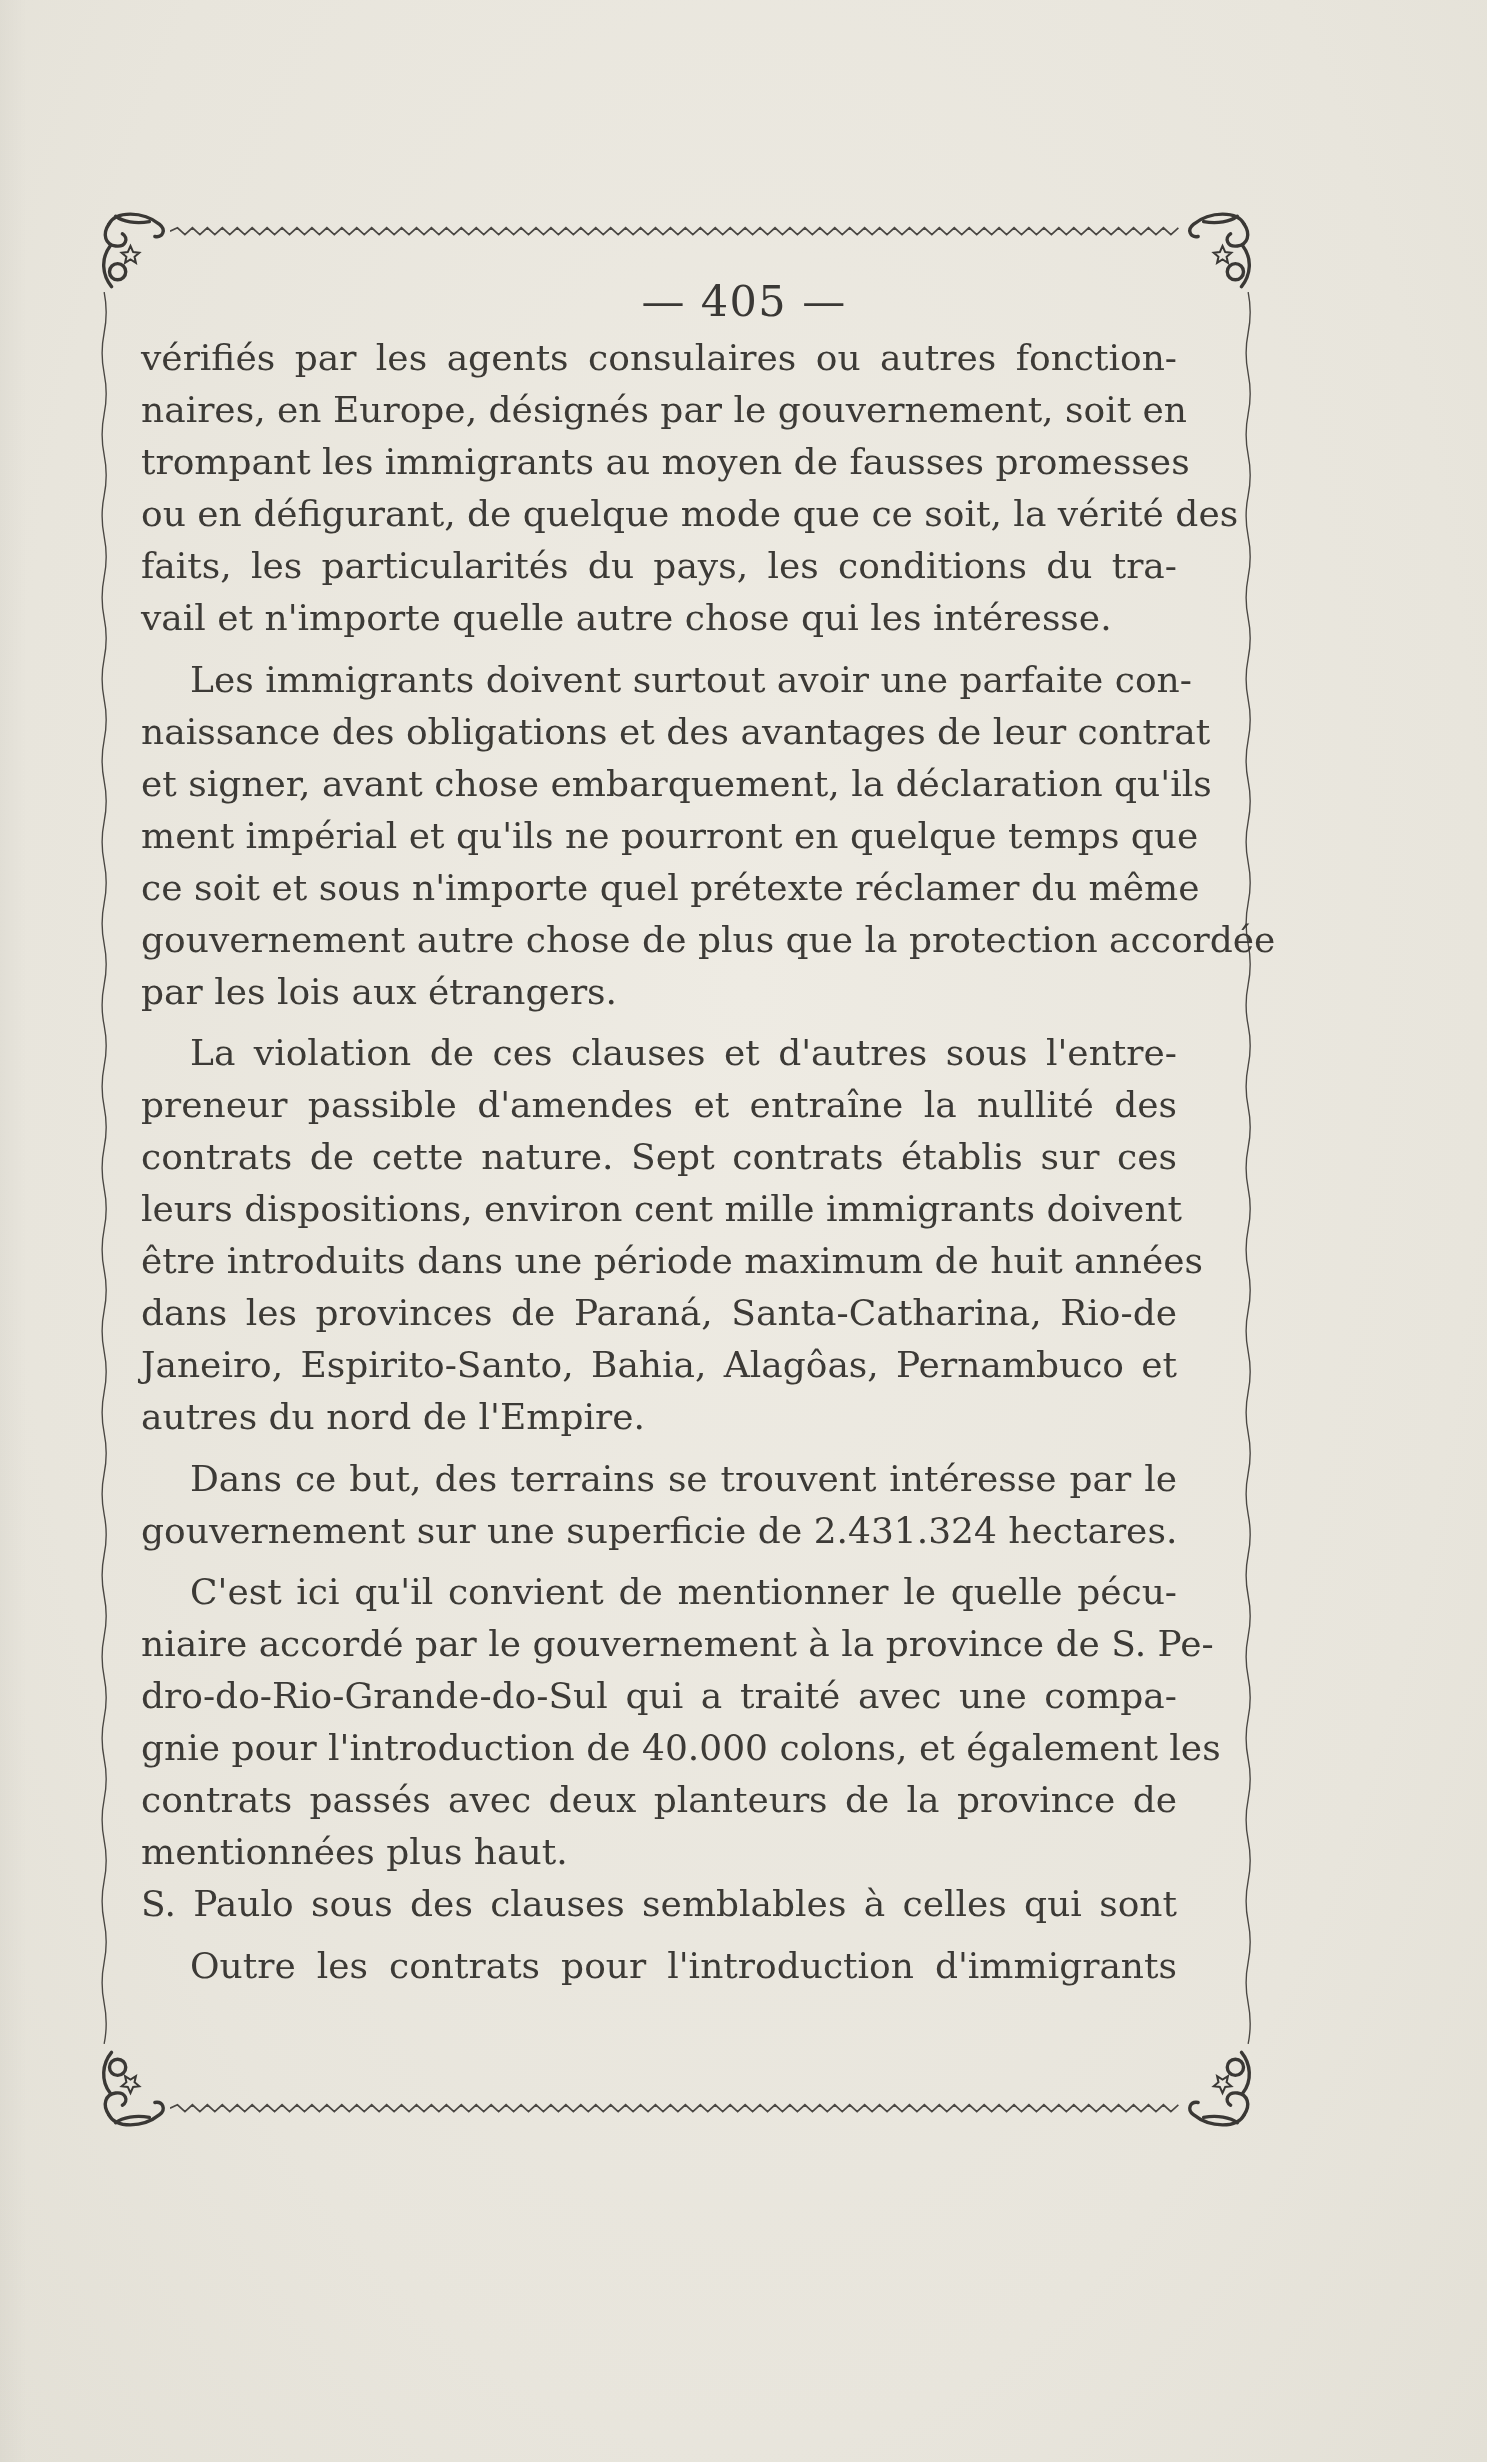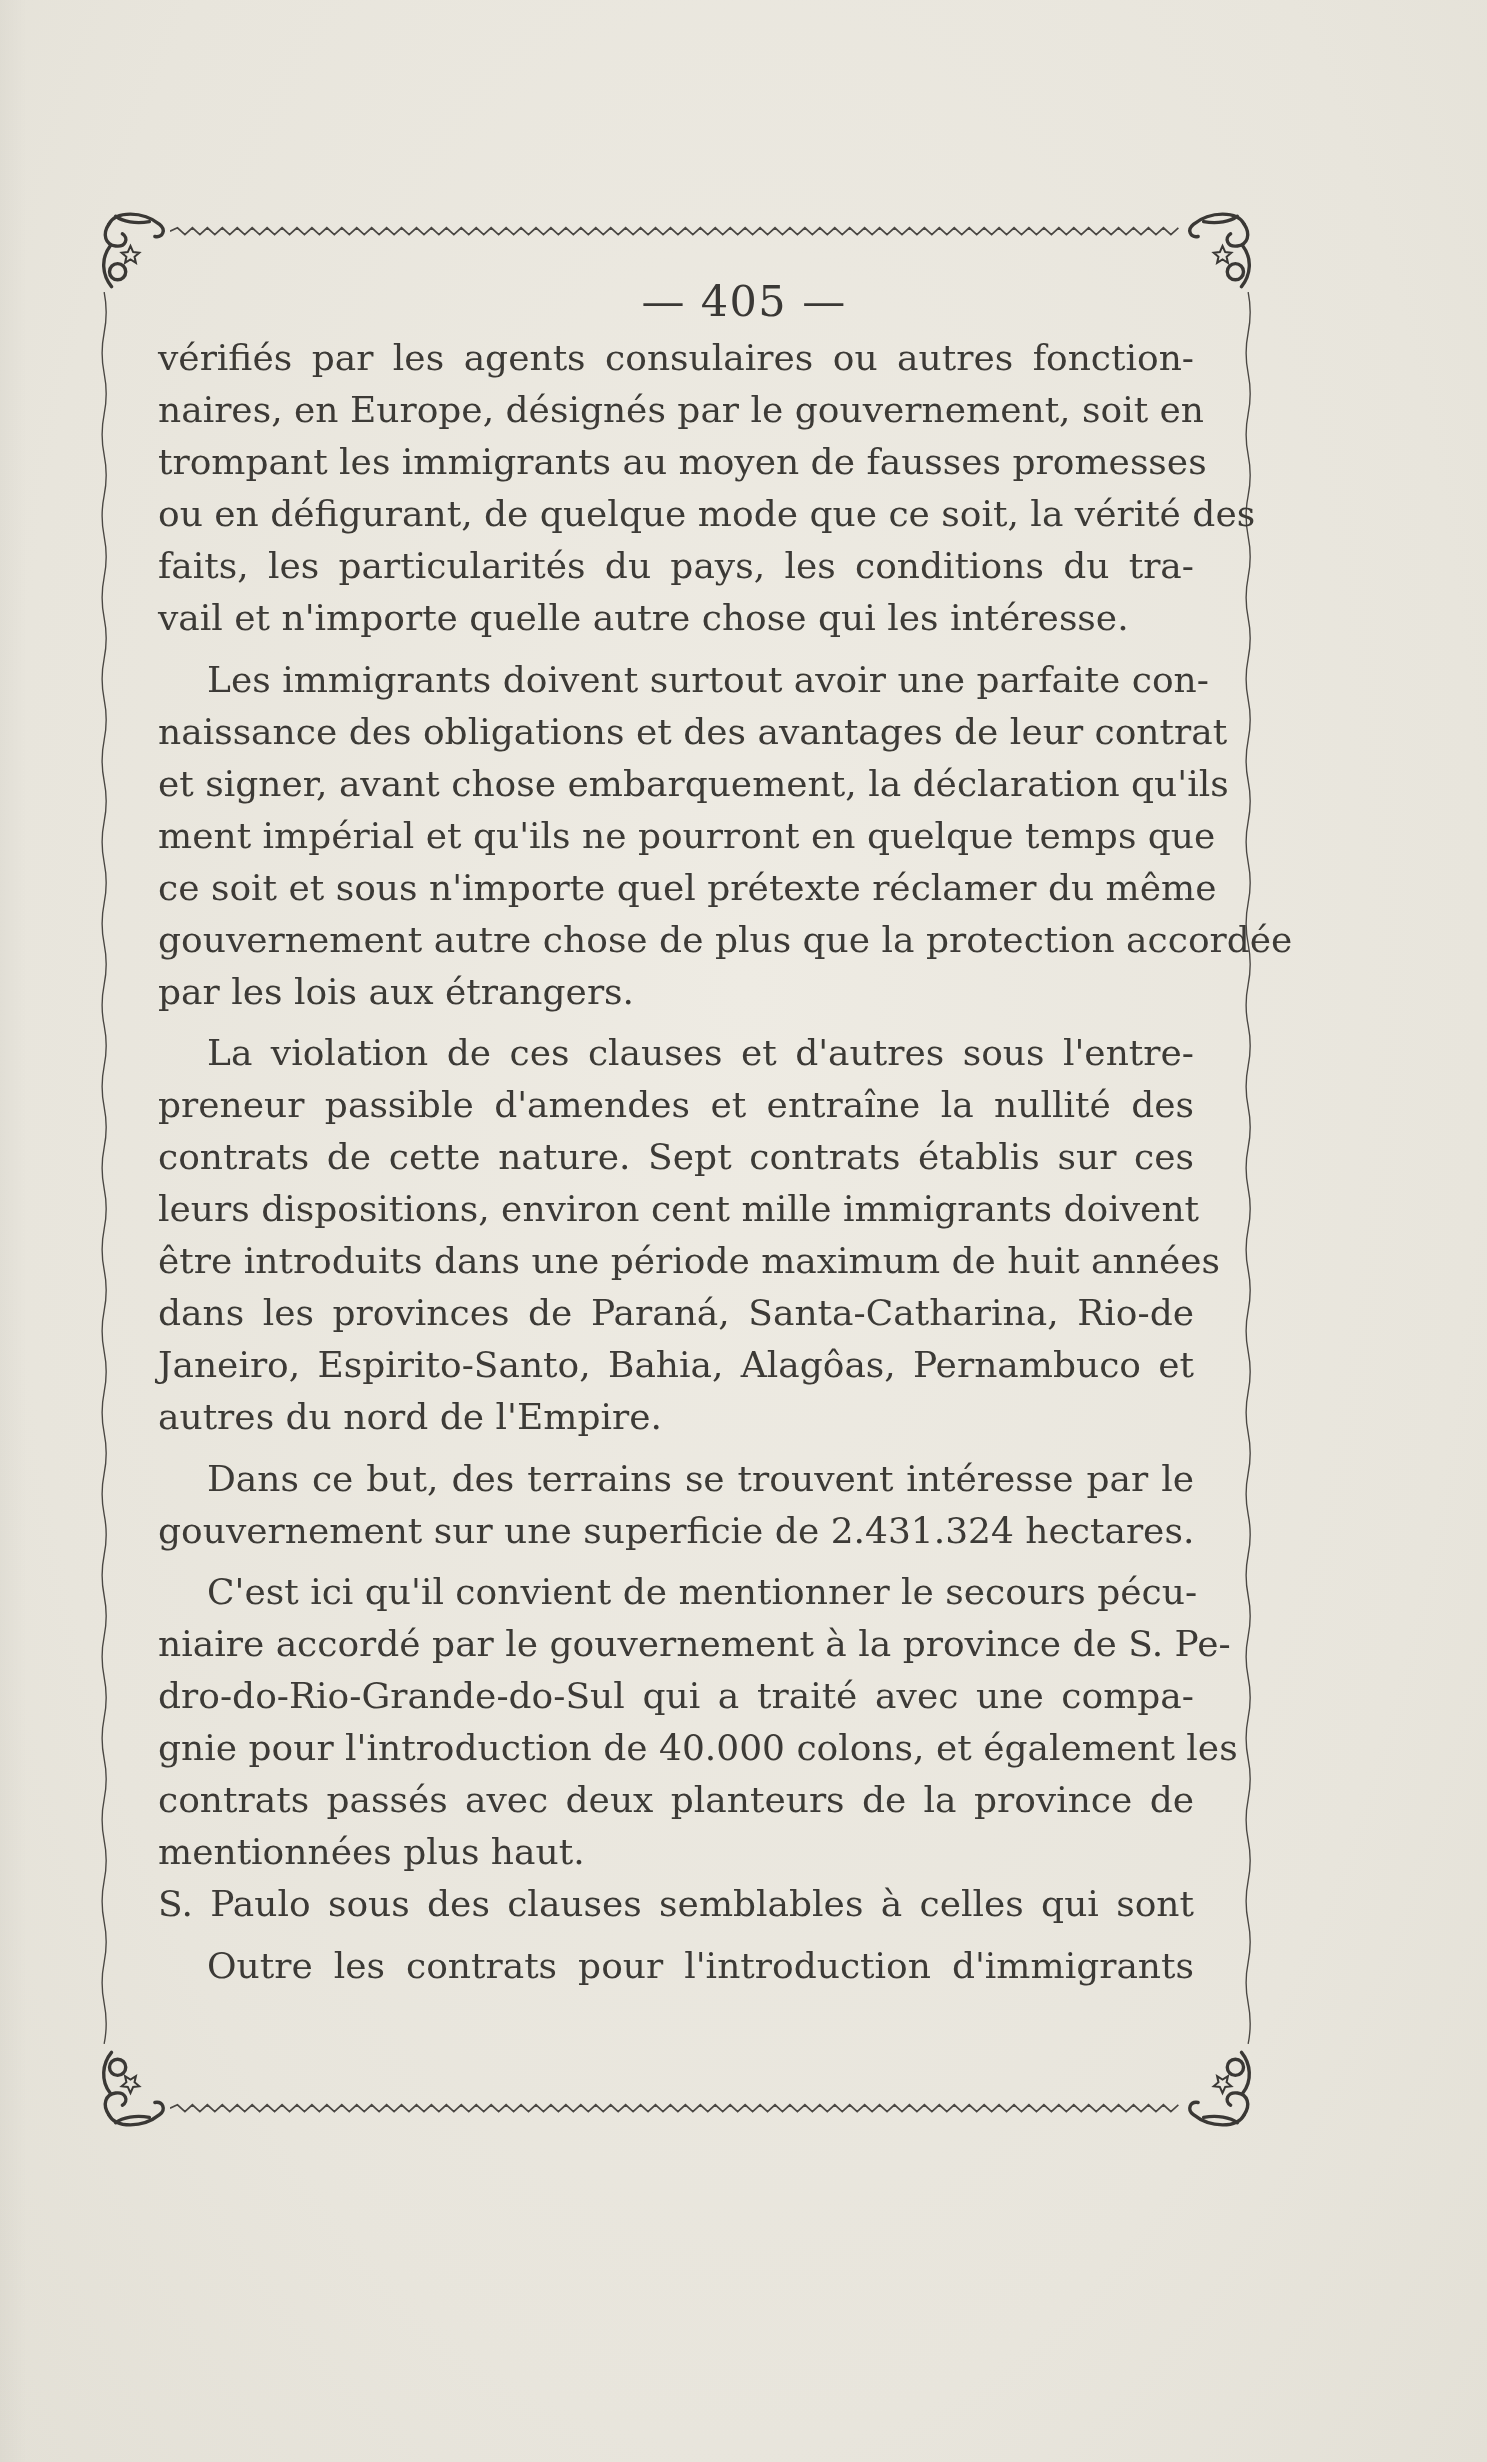--- a/index.html
+++ b/index.html
@@ -60,21 +60,21 @@
       left: 0;
       right: 0;
       top: 276px;
       text-align: center;
       font-size: 43px;
       letter-spacing: 1.4px;
       color: #3a3835;
     }
     .text-block {
       position: absolute;
-      left: 158px;
+      left: 141px;
       top: 332px;
       width: 1036px;
       font-size: 36px;
       line-height: 52px;
       text-align: justify;
       color: #3c3a36;
     }
     .text-block p {
       margin: 0 0 9.5px 0;
     }
@@ -181,21 +181,21 @@
     <span class="line">être introduits dans une période maximum de huit années</span>
     <span class="line">dans les provinces de Paraná, Santa-Catharina, Rio-de</span>
     <span class="line">Janeiro, Espirito-Santo, Bahia, Alagôas, Pernambuco et</span>
     <span class="line last">autres du nord de l'Empire.</span>
   </p>
   <p>
     <span class="line indent">Dans ce but, des terrains se trouvent intéresse par le</span>
     <span class="line">gouvernement sur une superficie de 2.431.324 hectares.</span>
   </p>
   <p>
-    <span class="line indent">C'est ici qu'il convient de mentionner le secours pécu-</span>
+    <span class="line indent">C'est ici qu'il convient de mentionner le quelle pécu-</span>
     <span class="line">niaire accordé par le gouvernement à la province de S. Pe-</span>
     <span class="line">dro-do-Rio-Grande-do-Sul qui a traité avec une compa-</span>
     <span class="line">gnie pour l'introduction de 40.000 colons, et également les</span>
     <span class="line">contrats passés avec deux planteurs de la province de</span>
     <span class="line last">mentionnées plus haut.</span>
     <span class="line">S. Paulo sous des clauses semblables à celles qui sont</span>
   </p>
   <p>
     <span class="line indent">Outre les contrats pour l'introduction d'immigrants</span>
   </p>

